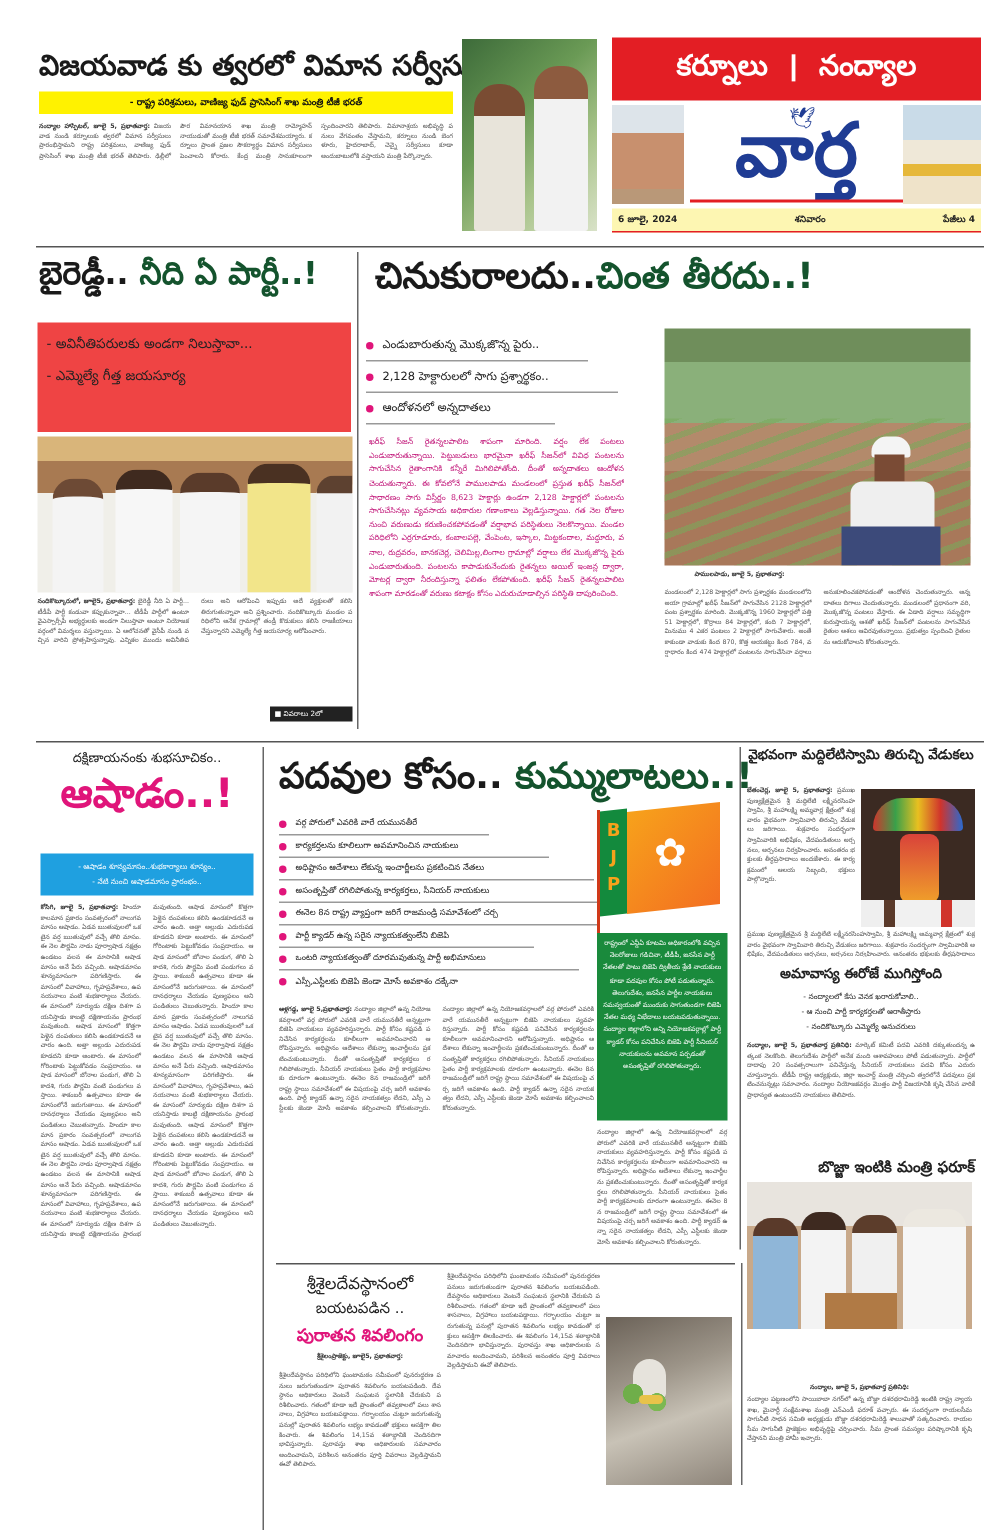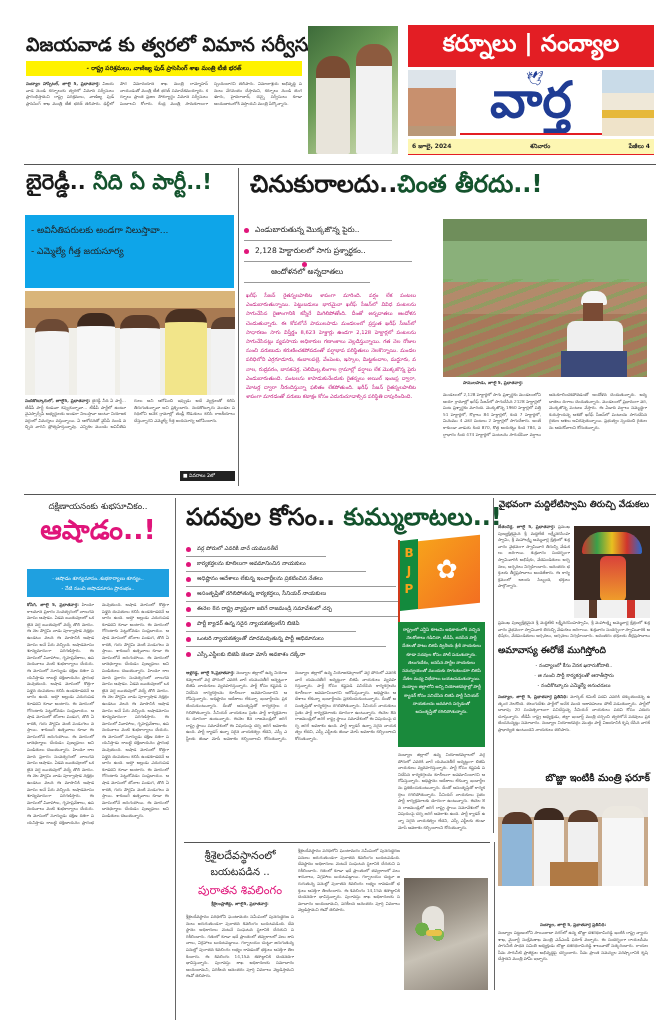--- a/index.html
+++ b/index.html
@@ -28,41 +28,41 @@
   <span class="dateline">నంద్యాల హాస్పిటల్, జూలై 5, ప్రభాతవార్త:</span>
   <span>విజయవాడ నుండి కర్నూలుకు త్వరలో విమాన సర్వీసులు ప్రారంభిస్తామని రాష్ట్ర పరిశ్రమలు, వాణిజ్య ఫుడ్ ప్రాసెసింగ్ శాఖ మంత్రి టీజీ భరత్ తెలిపారు. ఢిల్లీలో పౌర విమానయాన శాఖ మంత్రి రామ్మోహన్ నాయుడుతో మంత్రి టీజీ భరత్ సమావేశమయ్యారు. కర్నూలు ప్రాంత ప్రజల సౌకర్యార్థం విమాన సర్వీసులు పెంచాలని కోరారు. కేంద్ర మంత్రి సానుకూలంగా స్పందించారని తెలిపారు. విమానాశ్రయ అభివృద్ధి పనులు వేగవంతం చేస్తామని, కర్నూలు నుండి బెంగళూరు, హైదరాబాద్, చెన్నై సర్వీసులు కూడా అందుబాటులోకి వస్తాయని మంత్రి పేర్కొన్నారు.</span>
 </div>
 <div class="abs photo" style="left:308px;top:26px;width:90px;height:128px;background:linear-gradient(135deg,#3d6b3a 0%,#6a9a55 40%,#a9c48b 70%,#d9e2c8 100%);">
   <div style="position:absolute;left:8px;top:30px;width:34px;height:98px;background:linear-gradient(#7a4c33 0 22%, #e8e4da 22% 100%);border-radius:16px 16px 2px 2px;"></div>
   <div style="position:absolute;left:48px;top:18px;width:36px;height:110px;background:linear-gradient(#8d5b3f 0 20%, #f2f2f2 20% 100%);border-radius:16px 16px 2px 2px;"></div>
 </div>
 
 <div class="abs" style="left:408px;top:25px;width:246px;height:136px;">
   <div style="position:absolute;left:0;top:0;width:246px;height:42px;background:#e31e24;display:flex;align-items:center;justify-content:center;">
-    <span style="color:#fff;font-size:23px;font-weight:bold;white-space:nowrap;">కర్నూలు | నంద్యాల</span>
+    <span style="color:#fff;font-size:19px;font-weight:bold;white-space:nowrap;font-family:Liberation Mono, monospace;">కర్నూలు | నంద్యాల</span>
   </div>
   <div style="position:absolute;left:0;top:45px;width:48px;height:66px;background:linear-gradient(#dde4ea 0 28%, #c8906e 28% 85%, #b99878 85% 100%);"></div>
   <div style="position:absolute;left:118px;top:45px;font-size:14px;color:#1f3c94;">🕊</div>
   <div style="position:absolute;left:52px;top:44px;width:142px;text-align:center;color:#1f3c94;font-size:50px;font-weight:bold;line-height:62px;white-space:nowrap;">వార్త</div>
   <div style="position:absolute;left:52px;top:108px;width:142px;height:2px;background:#e31e24;"></div>
   <div style="position:absolute;left:194px;top:45px;width:52px;height:66px;background:linear-gradient(#c9dbe8 0 35%, #efe8d8 35% 60%, #e6b83a 60% 72%, #efe3c9 72% 100%);"></div>
   <div style="position:absolute;left:0;top:114px;width:246px;height:16px;background:#fdf6b2;border-bottom:1px solid #e31e24;display:flex;align-items:center;justify-content:space-between;padding:0 4px;font-size:6px;font-weight:bold;color:#222;">
     <span>6 జూలై, 2024</span>
     <span>శనివారం</span>
     <span>పేజీలు 4</span>
   </div>
 </div>
 
 <div class="abs hr" style="left:24px;top:164px;width:632px;height:1px;"></div>
 
 <div class="abs h-main" style="left:26px;top:170px;font-size:21px;">
   <span>బైరెడ్డీ..</span>
   <span class="pink">నీది ఏ పార్టీ..!</span>
 </div>
-<div class="abs" style="left:25px;top:215px;width:209px;height:73px;background:#0ea5e9;padding:5px 6px;">
+<div class="abs" style="left:25px;top:215px;width:209px;height:73px;background:#ef4444;padding:5px 6px;">
   <div style="font-size:9px;line-height:21px;color:#222;white-space:nowrap;">- అవినీతిపరులకు అండగా నిలుస్తావా...</div>
   <div style="font-size:9px;line-height:21px;color:#222;white-space:nowrap;">- ఎమ్మెల్యే గీత్త జయసూర్య</div>
 </div>
 <div class="abs photo" style="left:25px;top:291px;width:210px;height:104px;background:linear-gradient(#d9b57a 0 16%, #a87a52 16% 36%, #f0efe9 36% 100%);">
   <div style="position:absolute;left:10px;top:28px;width:34px;height:76px;background:#f4f4f4;border-radius:14px 14px 0 0;border-top:12px solid #6d4a35;"></div>
   <div style="position:absolute;left:52px;top:22px;width:38px;height:82px;background:#f7f7f7;border-radius:14px 14px 0 0;border-top:13px solid #3f2a1f;"></div>
   <div style="position:absolute;left:95px;top:24px;width:40px;height:80px;background:#f5f5f5;border-radius:14px 14px 0 0;border-top:13px solid #5a3b2a;"></div>
   <div style="position:absolute;left:140px;top:18px;width:42px;height:86px;background:#f2e58a;border-radius:14px 14px 0 0;border-top:13px solid #4a3122;"></div>
   <div style="position:absolute;left:186px;top:26px;width:24px;height:78px;background:#f2f2f2;border-radius:12px 0 0 0;border-top:12px solid #5d4130;"></div>
 </div>
@@ -80,21 +80,21 @@
 </div>
 <div class="abs" style="left:244px;top:220px;width:168px;">
   <div class="bullet-row" style="height:21px;width:148px;">
       <span class="bullet-dot"></span>
       <span>ఎండుబారుతున్న మొక్కజొన్న పైరు..</span>
     </div>
   <div class="bullet-row" style="height:21px;width:168px;">
       <span class="bullet-dot"></span>
       <span>2,128 హెక్టారులలో సాగు ప్రశ్నార్థకం..</span>
     </div>
-  <div class="bullet-row" style="height:21px;width:126px;flex-direction:column;">
+  <div class="bullet-row" style="height:21px;width:126px;">
       <span class="bullet-dot"></span>
       <span>ఆందోళనలో అన్నదాతలు</span>
     </div>
 </div>
 <div class="abs txt pink" style="left:246px;top:291px;width:170px;height:197px;">ఖరీఫ్ సీజన్ రైతన్నలపాలిట శాపంగా మారింది. వర్షం లేక పంటలు ఎండుబారుతున్నాయి. పెట్టుబడులు భారమైనా ఖరీఫ్ సీజన్‌లో వివిధ పంటలను సాగుచేసిన రైతాంగానికి కన్నీరే మిగిలిపోతోంది. దీంతో అన్నదాతలు ఆందోళన చెందుతున్నారు. ఈ కోవలోనే పాములపాడు మండలంలో ప్రస్తుత ఖరీఫ్ సీజన్‌లో సాధారణం సాగు విస్తీర్ణం 8,623 హెక్టార్లు ఉండగా 2,128 హెక్టార్లలో పంటలను సాగుచేసినట్లు వ్యవసాయ అధికారుల గణాంకాలు వెల్లడిస్తున్నాయి. గత నెల రోజుల నుంచి వరుణుడు కరుణించకపోవడంతో వర్షాభావ పరిస్థితులు నెలకొన్నాయి. మండల పరిధిలోని ఎర్రగూడూరు, కంబాలపల్లె, వేంపెంట, ఇస్కాల, మిట్టకందాల, మద్దూరు, వనాల, రుద్రవరం, బానకచెర్ల, చెలిమిల్ల,లింగాల గ్రామాల్లో వర్షాలు లేక మొక్కజొన్న పైరు ఎండుబారుతుంది. పంటలను కాపాడుకునేందుకు రైతన్నలు అయిల్ ఇంజన్ల ద్వారా, మోటర్ల ద్వారా నీరందిస్తున్నా ఫలితం లేకపోతుంది. ఖరీఫ్ సీజన్ రైతన్నలపాలిట శాపంగా మారడంతో వరుణు కటాక్షం కోసం ఎదురుచూడాల్సిన పరిస్థితి దాపురించింది.</div>
 <div class="abs photo" style="left:443px;top:219px;width:204px;height:158px;background:linear-gradient(#6f8e5b 0 14%, #8ab07a 14% 40%, #b38a6b 40% 60%, #a8785a 60% 100%);">
   <div style="position:absolute;left:0;top:60px;width:204px;height:98px;background:repeating-linear-gradient(160deg, rgba(120,170,90,0.55) 0 4px, transparent 4px 12px);"></div>
   <div style="position:absolute;left:110px;top:72px;width:80px;height:86px;">
     <div style="position:absolute;left:28px;top:0;width:26px;height:14px;background:#f4f4f4;border-radius:10px 10px 2px 2px;"></div>
     <div style="position:absolute;left:30px;top:12px;width:20px;height:18px;background:#7a4b35;"></div>
@@ -189,21 +189,21 @@
   <span class="dateline">బేతంచెర్ల, జూలై 5, ప్రభాతవార్త:</span>
   <span>ప్రముఖ పుణ్యక్షేత్రమైన శ్రీ మద్దిలేటి లక్ష్మీనరసింహస్వామి, శ్రీ మహాలక్ష్మి అమ్మవార్ల క్షేత్రంలో శుక్రవారం వైభవంగా స్వామివారి తిరుచ్చి వేడుకలు జరిగాయి. శుక్రవారం సందర్భంగా స్వామివారికి అభిషేకం, వేదపండితులు అర్చనలు, అర్చనలు నిర్వహించారు. అనంతరం భక్తులకు తీర్థప్రసాదాలు అందజేశారు. ఈ కార్యక్రమంలో ఆలయ సిబ్బంది, భక్తులు పాల్గొన్నారు.</span>
 </div>
 <div class="abs photo" style="left:574px;top:526px;width:76px;height:92px;background:linear-gradient(#3b2a22 0 100%);">
   <div style="position:absolute;left:8px;top:6px;width:60px;height:22px;background:linear-gradient(90deg,#d0342c,#3aa04a,#e8c020,#d0342c,#2a6ad0);border-radius:30px 30px 4px 4px;"></div>
   <div style="position:absolute;left:26px;top:30px;width:26px;height:46px;background:linear-gradient(#d9423a,#f0a02a);border-radius:6px;"></div>
   <div style="position:absolute;left:0;top:74px;width:76px;height:18px;background:linear-gradient(90deg,#efefef 0 20%,#5a3a2a 20% 30%,#f1f1f1 30% 70%,#d0342c 70% 80%,#eee 80%);"></div>
 </div>
 <div class="abs txt" style="left:498px;top:620px;width:152px;height:18px;">ప్రముఖ పుణ్యక్షేత్రమైన శ్రీ మద్దిలేటి లక్ష్మీనరసింహస్వామి, శ్రీ మహాలక్ష్మి అమ్మవార్ల క్షేత్రంలో శుక్రవారం వైభవంగా స్వామివారి తిరుచ్చి వేడుకలు జరిగాయి. శుక్రవారం సందర్భంగా స్వామివారికి అభిషేకం, వేదపండితులు అర్చనలు, అర్చనలు నిర్వహించారు. అనంతరం భక్తులకు తీర్థప్రసాదాలు అందజేశారు. ఈ కార్యక్రమంలో ఆలయ సిబ్బంది, భక్తులు పాల్గొన్నారు.</div>
 
-<div class="abs" style="left:498px;top:644px;width:152px;font-size:9.2px;font-weight:bold;color:#222;white-space:nowrap;">అమావాస్య ఈరోజే ముగిస్తోంది</div>
+<div class="abs" style="left:498px;top:644px;width:152px;text-align:center;font-size:9.2px;font-weight:bold;color:#222;white-space:nowrap;">అమావాస్య ఈరోజే ముగిస్తోంది</div>
 <div class="abs" style="left:498px;top:660px;width:152px;">
   <div style="font-size:5px;line-height:10px;color:#222;text-align:center;white-space:nowrap;">- నంద్యాలలో కేసు వెనక ఖరారుకోవాలి..</div>
   <div style="font-size:5px;line-height:10px;color:#222;text-align:center;white-space:nowrap;">- ఆ నుంచి పార్టీ కార్యకర్తలతో ఆరాతీస్తారు</div>
   <div style="font-size:5px;line-height:10px;color:#222;text-align:center;white-space:nowrap;">- నందికొట్కూరు ఎమ్మెల్యే అనుచరులు</div>
 </div>
 <div class="abs txt" style="left:498px;top:694px;width:152px;height:74px;">
   <span class="dateline">నంద్యాల, జూలై 5, ప్రభాతవార్త ప్రతినిధి:</span>
   <span>మార్కెట్ కమిటీ పదవి ఎవరికి దక్కుతుందన్న ఉత్కంఠ నెలకొంది. తెలుగుదేశం పార్టీలో అనేక మంది ఆశావహులు పోటీ పడుతున్నారు. పార్టీలో దాదాపు 20 సంవత్సరాలుగా పనిచేస్తున్న సీనియర్ నాయకులు పదవి కోసం ఎదురు చూస్తున్నారు. టీడీపీ రాష్ట్ర అధ్యక్షుడు, జిల్లా ఇంచార్జ్ మంత్రి చర్చించి త్వరలోనే పదవులు ప్రకటించనున్నట్లు సమాచారం. నంద్యాల నియోజకవర్గం మొత్తం పార్టీ విజయానికి కృషి చేసిన వారికే ప్రాధాన్యత ఉంటుందని నాయకులు తెలిపారు.</span>
 </div>
 
@@ -215,21 +215,21 @@
   <div style="position:absolute;left:104px;top:18px;width:42px;height:80px;background:#f6f6f6;border-radius:12px 12px 0 0;border-top:12px solid #ece8e0;"></div>
   <div style="position:absolute;left:52px;top:74px;width:48px;height:24px;background:#b07a45;"></div>
 </div>
 <div class="abs caption" style="left:498px;top:922px;width:150px;">నంద్యాల, జూలై 5, ప్రభాతవార్త ప్రతినిధి:</div>
 <div class="abs txt" style="left:498px;top:930px;width:150px;height:58px;">నంద్యాల పట్టణంలోని సాయిబాబా నగర్‌లో ఉన్న బొజ్జా దశరథరామిరెడ్డి ఇంటికి రాష్ట్ర న్యాయశాఖ, మైనార్టీ సంక్షేమశాఖ మంత్రి ఎన్ఎండీ ఫరూక్ వచ్చారు. ఈ సందర్భంగా రాయలసీమ సాగునీటి సాధన సమితి అధ్యక్షుడు బొజ్జా దశరథరామిరెడ్డి శాలువాతో సత్కరించారు. రాయలసీమ సాగునీటి ప్రాజెక్టుల అభివృద్ధిపై చర్చించారు. సీమ ప్రాంత సమస్యల పరిష్కారానికి కృషి చేస్తానని మంత్రి హామీ ఇచ్చారు.</div>
 <div class="abs vr" style="left:494px;top:842px;width:1px;height:148px;"></div>
 
 <div class="abs hr" style="left:184px;top:842px;width:306px;height:1px;"></div>
 <div class="abs" style="left:186px;top:849px;width:108px;text-align:center;font-size:11px;color:#222;white-space:nowrap;">శ్రీశైలదేవస్థానంలో</div>
 <div class="abs" style="left:186px;top:866px;width:108px;text-align:center;font-size:10px;color:#222;white-space:nowrap;">బయటపడిన ..</div>
-<div class="abs" style="left:186px;top:883px;width:108px;text-align:center;font-size:11.5px;font-weight:normal;color:#e0157a;white-space:nowrap;">పురాతన శివలింగం</div>
+<div class="abs" style="left:186px;top:883px;width:108px;text-align:center;font-size:11.5px;font-weight:bold;color:#e0157a;white-space:nowrap;">పురాతన శివలింగం</div>
 <div class="abs caption" style="left:196px;top:901px;width:88px;">శ్రీశైలంప్రాజెక్టు, జూలై5, ప్రభాతవార్త:</div>
 <div class="abs txt" style="left:186px;top:914px;width:108px;height:106px;">శ్రీశైలదేవస్థానం పరిధిలోని ఘంటామఠం సమీపంలో పునరుద్ధరణ పనులు జరుగుతుండగా పురాతన శివలింగం బయటపడింది. దేవస్థానం అధికారులు వెంటనే సంఘటన స్థలానికి చేరుకుని పరిశీలించారు. గతంలో కూడా ఇదే ప్రాంతంలో తవ్వకాలలో పలు శాసనాలు, విగ్రహాలు బయటపడ్డాయి. గర్భాలయం చుట్టూ జరుగుతున్న పనుల్లో పురాతన శివలింగం లభ్యం కావడంతో భక్తులు ఆసక్తిగా తిలకించారు. ఈ శివలింగం 14,15వ శతాబ్దానికి చెందినదిగా భావిస్తున్నారు. పురావస్తు శాఖ అధికారులకు సమాచారం అందించామని, పరిశీలన అనంతరం పూర్తి వివరాలు వెల్లడిస్తామని ఈవో తెలిపారు.</div>
 <div class="abs txt" style="left:298px;top:848px;width:102px;height:172px;">శ్రీశైలదేవస్థానం పరిధిలోని ఘంటామఠం సమీపంలో పునరుద్ధరణ పనులు జరుగుతుండగా పురాతన శివలింగం బయటపడింది. దేవస్థానం అధికారులు వెంటనే సంఘటన స్థలానికి చేరుకుని పరిశీలించారు. గతంలో కూడా ఇదే ప్రాంతంలో తవ్వకాలలో పలు శాసనాలు, విగ్రహాలు బయటపడ్డాయి. గర్భాలయం చుట్టూ జరుగుతున్న పనుల్లో పురాతన శివలింగం లభ్యం కావడంతో భక్తులు ఆసక్తిగా తిలకించారు. ఈ శివలింగం 14,15వ శతాబ్దానికి చెందినదిగా భావిస్తున్నారు. పురావస్తు శాఖ అధికారులకు సమాచారం అందించామని, పరిశీలన అనంతరం పూర్తి వివరాలు వెల్లడిస్తామని ఈవో తెలిపారు.</div>
 <div class="abs photo" style="left:404px;top:878px;width:84px;height:112px;background:linear-gradient(160deg,#6b6258 0%,#9c9488 35%,#c8c2b6 60%,#8e857a 100%);">
   <div style="position:absolute;left:18px;top:28px;width:22px;height:26px;background:#e6e3dc;border-radius:11px 11px 3px 3px;"></div>
   <div style="position:absolute;left:6px;top:40px;width:40px;height:28px;background:radial-gradient(circle at 30% 40%,#6fae4a 0 20%,transparent 21%),radial-gradient(circle at 70% 60%,#7cb852 0 18%,transparent 19%);"></div>
   <div style="position:absolute;left:22px;top:52px;width:16px;height:6px;background:#e8c34a;border-radius:3px;"></div>
 </div>
 
 </body></html>

